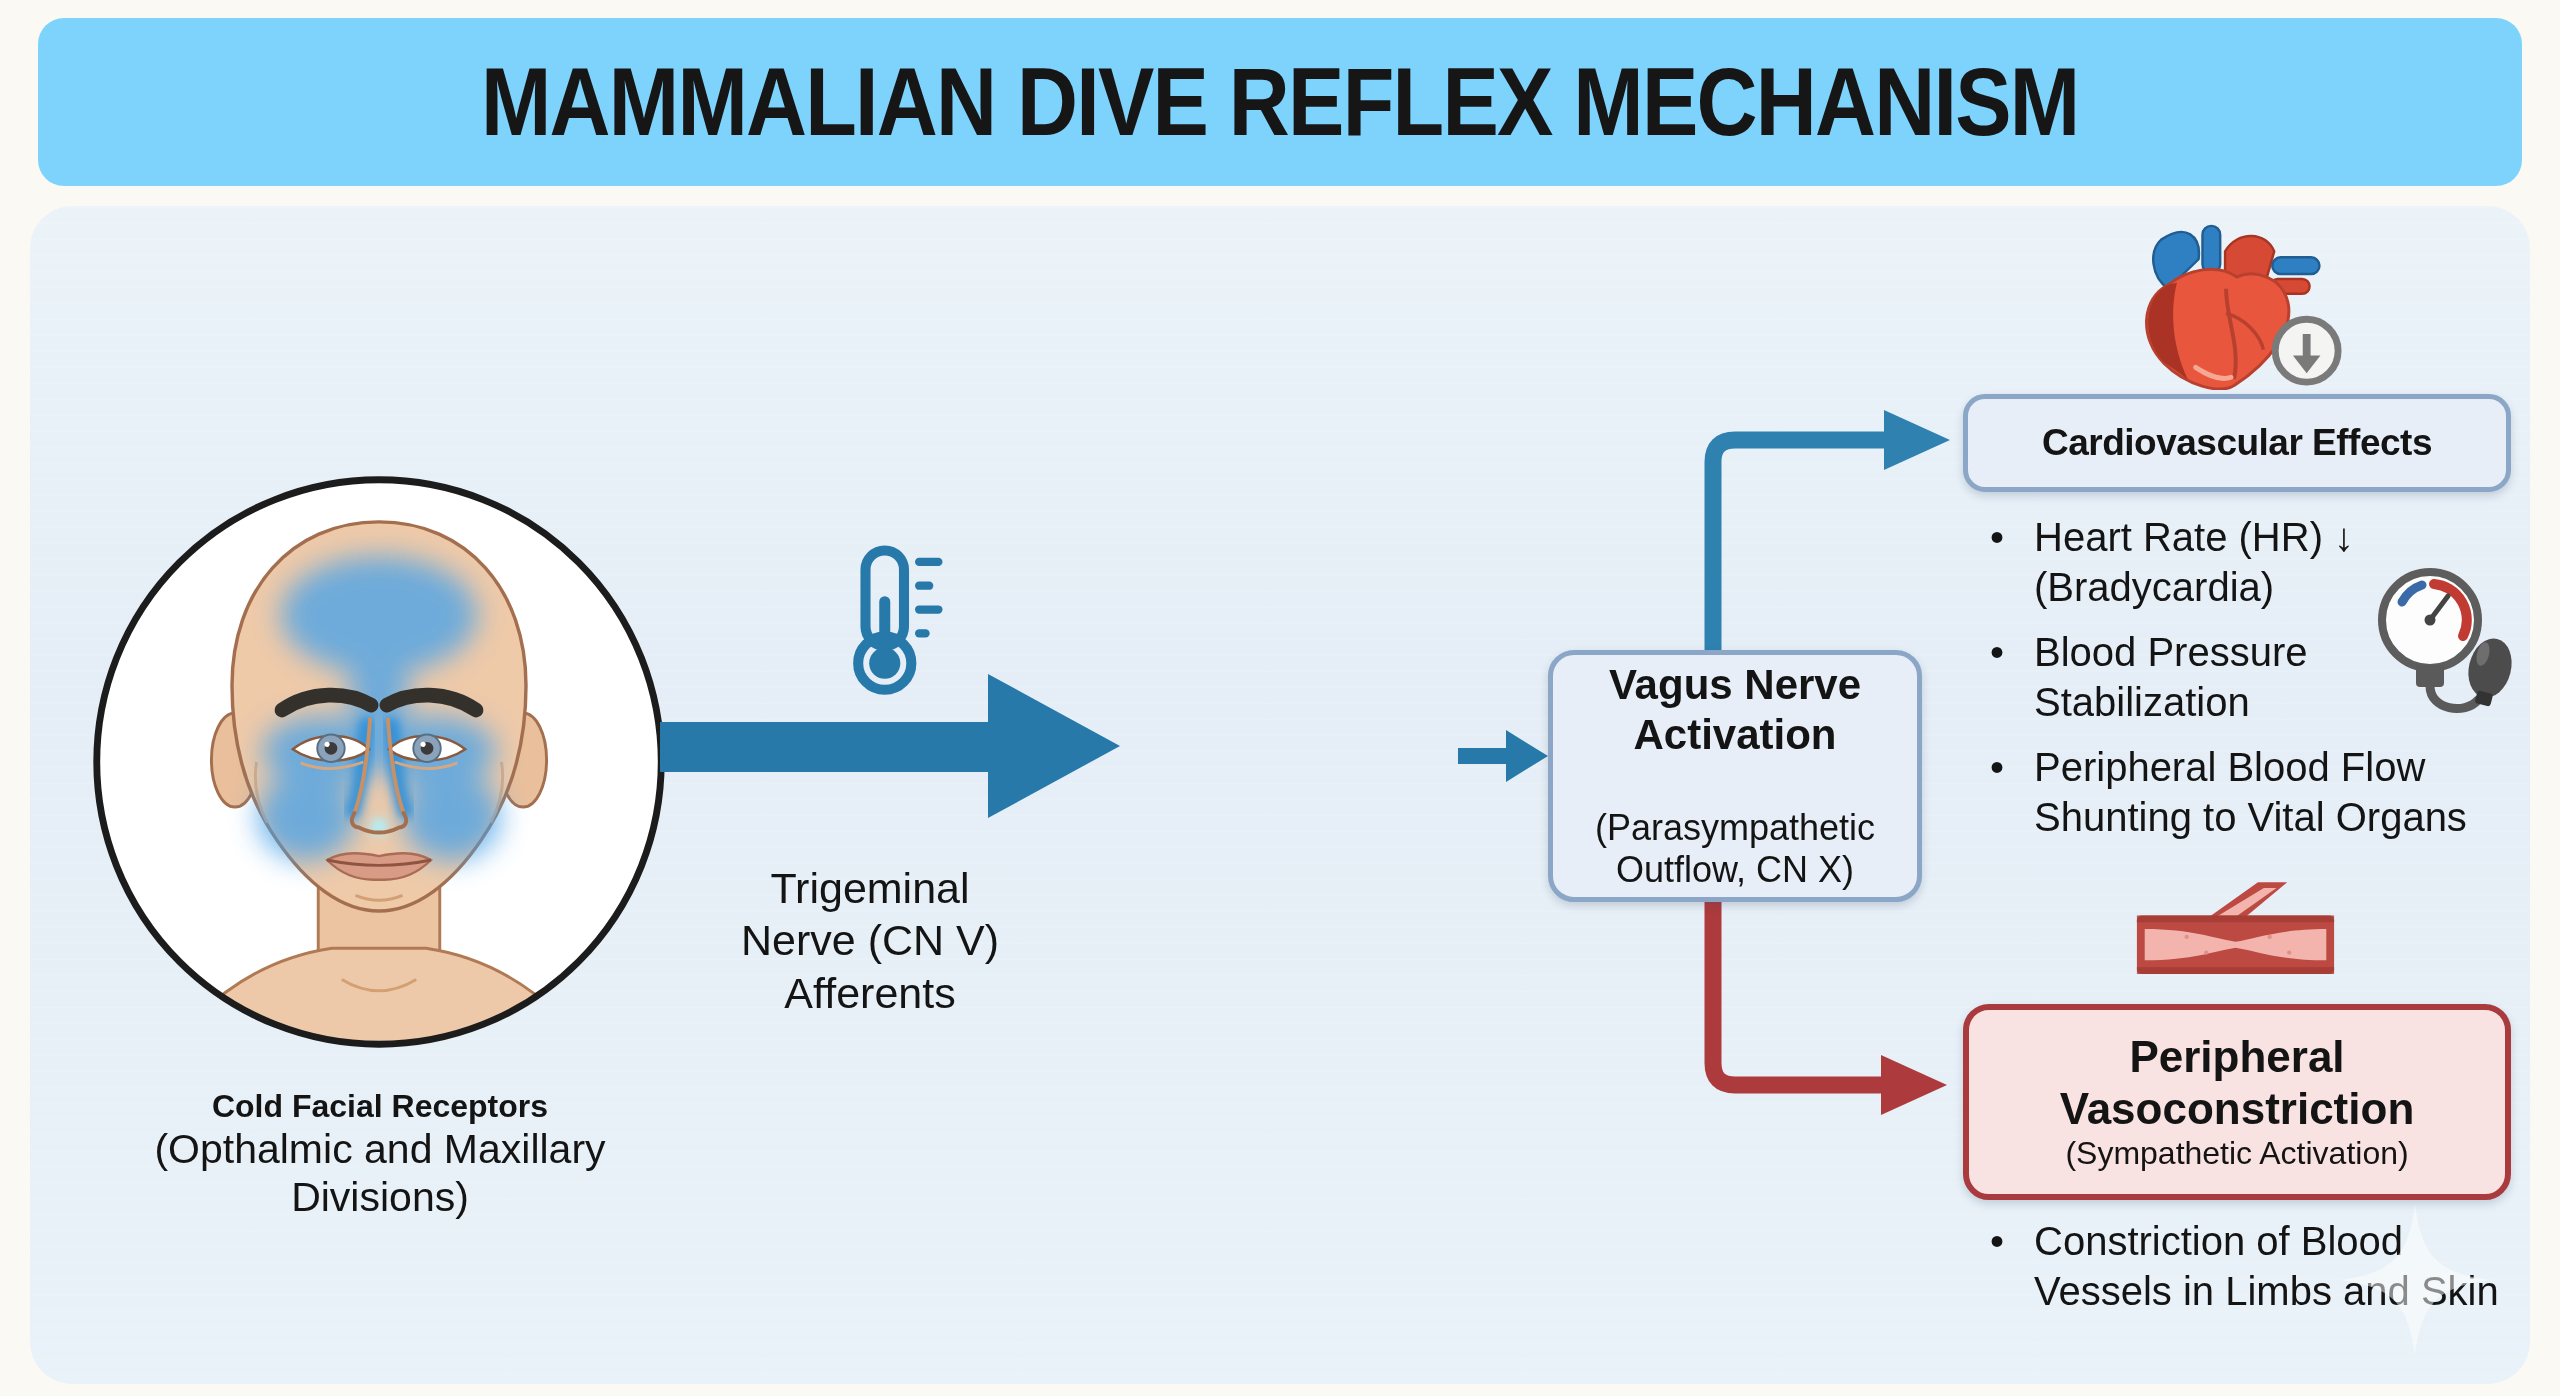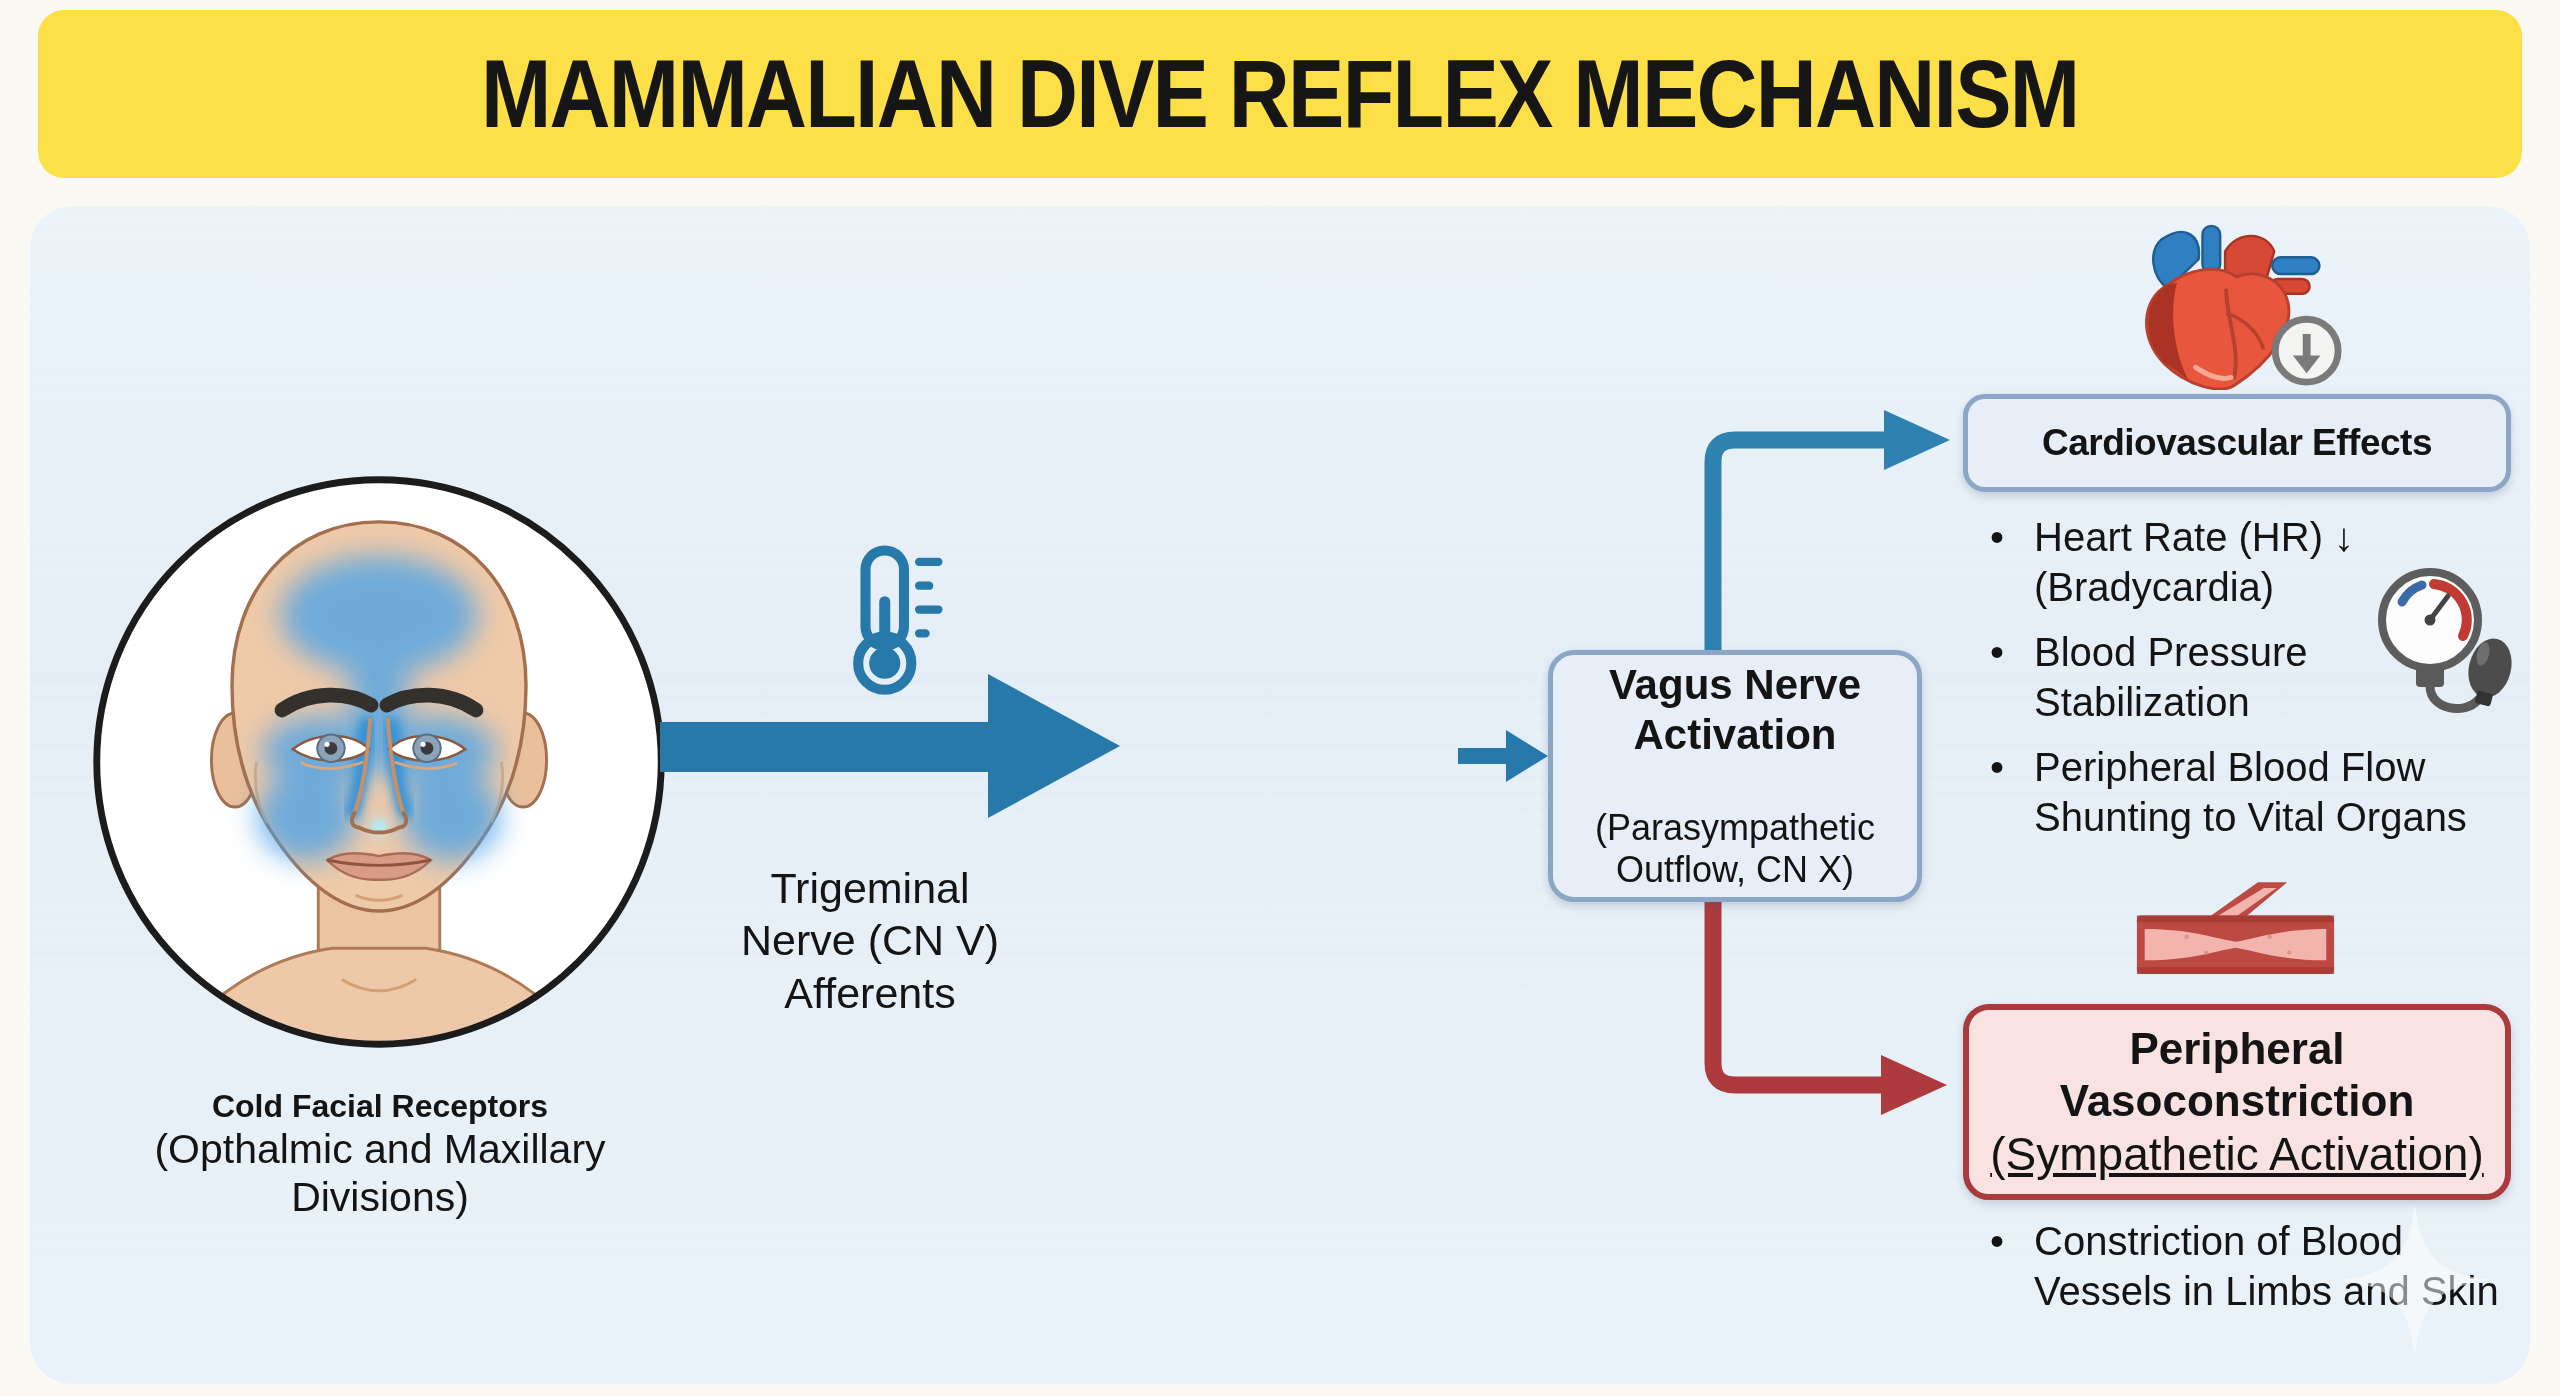--- a/index.html
+++ b/index.html
@@ -2,22 +2,22 @@
 <html><head>
 <meta charset="utf-8">
 <style>
   html,body { margin:0; padding:0; background:#fbf9f3; }
   .stage {
     position:relative; width:2560px; height:1396px; overflow:hidden;
     background:#fbf9f3; font-family:"Liberation Sans", sans-serif; color:#141414;
   }
   
   .header {
-    position:absolute; left:38px; top:10px; width:2484px; height:168px;
-    background:#fde047; border-radius:26px;
+    position:absolute; left:38px; top:18px; width:2484px; height:168px;
+    background:#7dd3fc; border-radius:26px;
     display:flex; align-items:center; justify-content:center;
   }
   .title {
     font-size:96px; font-weight:700; letter-spacing:-2px; color:#161616;
     transform:scaleX(0.88); transform-origin:center; white-space:nowrap;
   }
   
   .panel {
     position:absolute; left:30px; top:206px; width:2500px; height:1178px;
     border-radius:42px;
@@ -251,21 +251,21 @@
       <circle cx="140" cy="58" r="2.2" fill="#dd9288"></circle>
       <circle cx="160" cy="74" r="2.2" fill="#dd9288"></circle>
       <rect x="4" y="36" width="202" height="7" fill="#a23a33" opacity="0.8"></rect>
       <rect x="4" y="89" width="202" height="7" fill="#a23a33" opacity="0.8"></rect>
     </svg>
   </div>
 
   <div class="box red" style="left:1963px; top:1004px; width:536px; height:184px;">
     <div class="box-title pre" style="font-size:44px;">Peripheral
 Vasoconstriction</div>
-    <div class="box-sub pre" style="font-size:46px;text-decoration:underline;">(Sympathetic Activation)</div>
+    <div class="box-sub pre" style="font-size:32px;">(Sympathetic Activation)</div>
   </div>
 
   <div class="bullets" style="left:1990px; top:1216px; width:560px;">
     <div class="bullet-row">
       <span class="dot">•</span>
       <span class="bullet-text pre">Constriction of Blood
 Vessels in Limbs and Skin</span>
     </div>
   </div>
 

